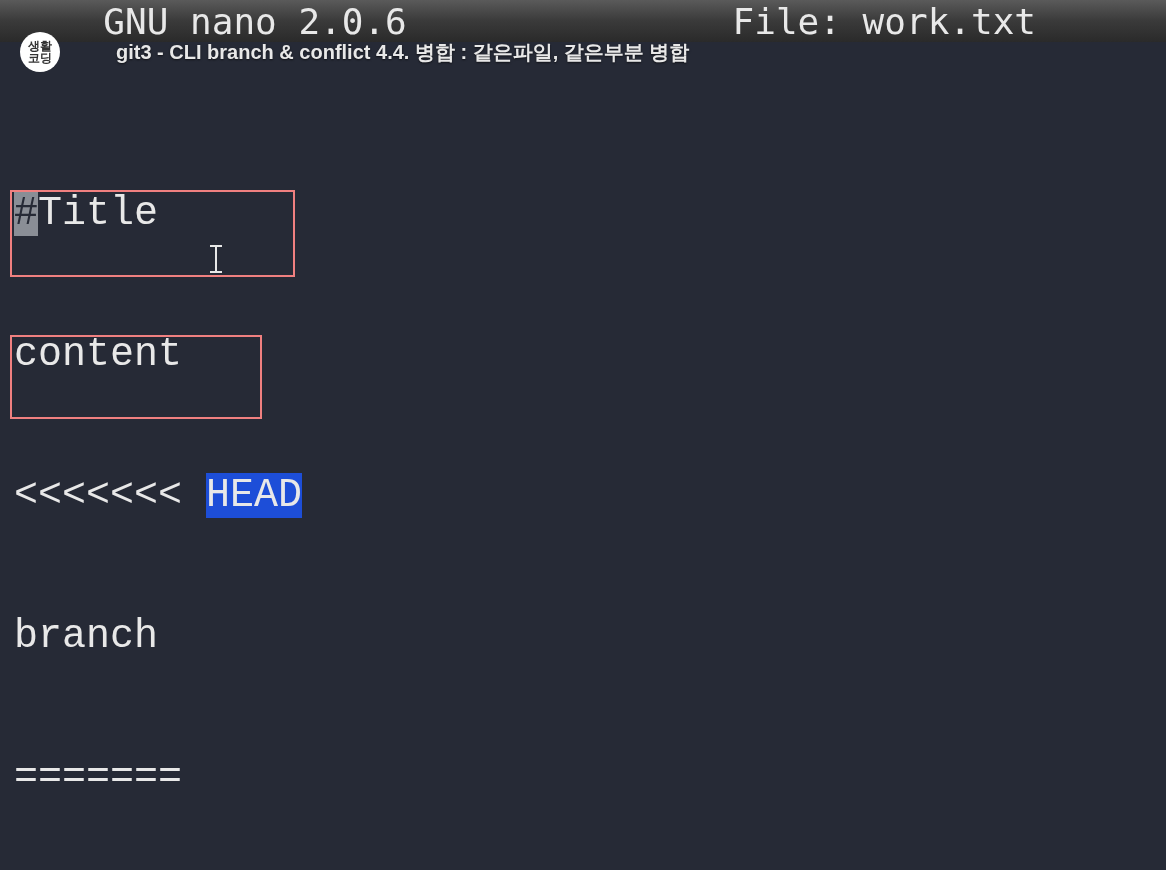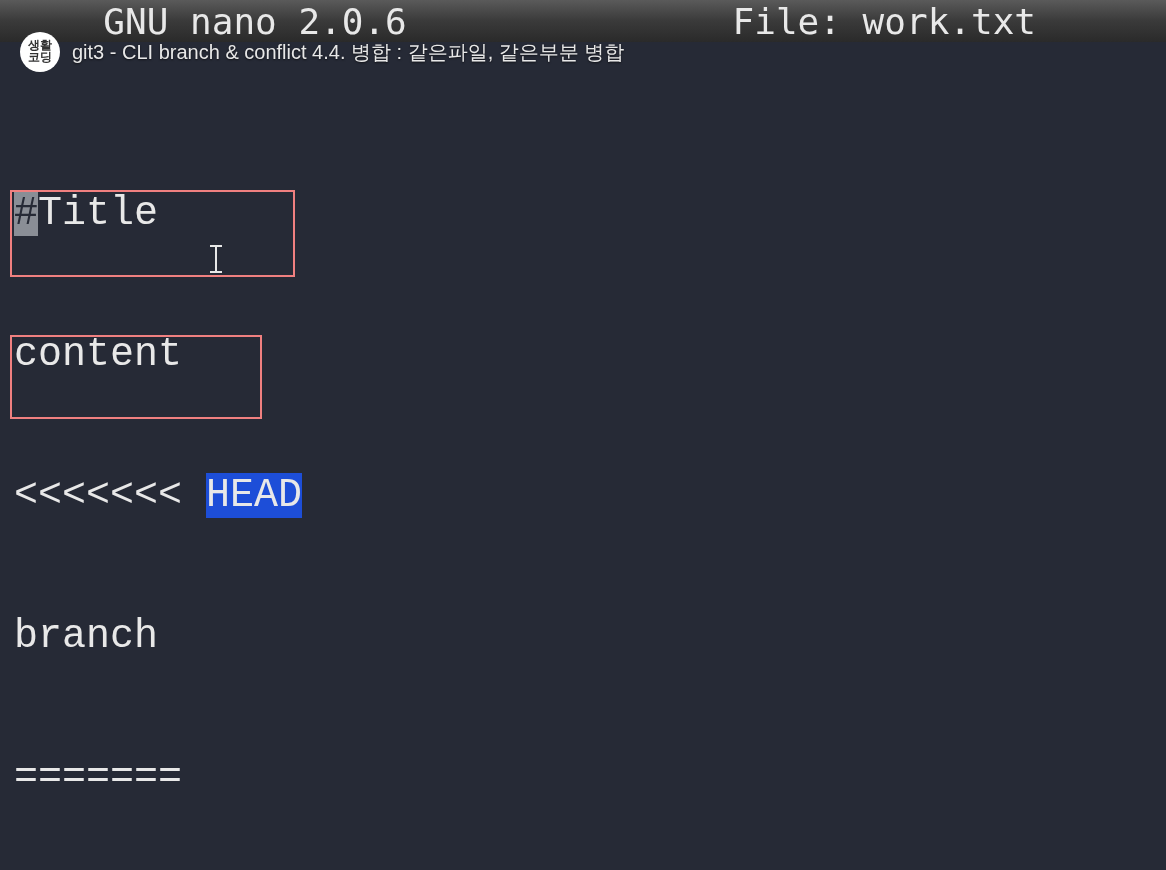--- a/index.html
+++ b/index.html
@@ -53,36 +53,37 @@
       background: #fff;
       display: flex;
       align-items: center;
       justify-content: center;
       font-size: 12px;
       font-weight: bold;
       color: #333;
       flex-direction: column;
       line-height: 1;
       margin-right: 12px;
-      font-family: Liberation Mono, monospace;
+      font-family: Liberation Serif, serif;
       overflow: hidden;
     }
     .avatar .top {
       color: #333;
     }
     .avatar .bot {
       color: #333;
       position: relative;
     }
     .overlay-title {
       color: #e8e8e8;
       font-family: -apple-system, BlinkMacSystemFont, 'Segoe UI', sans-serif;
       font-size: 20px;
-      font-weight: 400;
+      font-weight: 700;
       text-shadow: 0 1px 2px rgba(0,0,0,0.6);
+      margin-left: 44px;
     }
     .editor {
       position: absolute;
       top: 42px;
       left: 14px;
       right: 0;
       bottom: 0;
       font-size: 40px;
       line-height: 47px;
       color: #e8e8e8;

